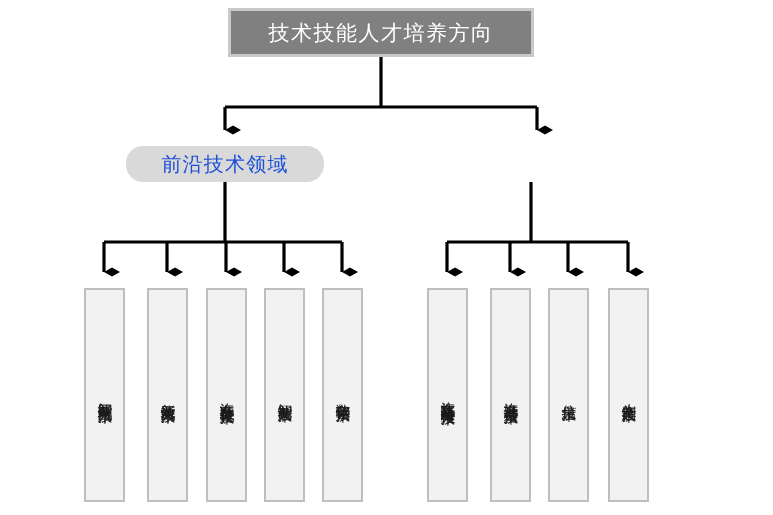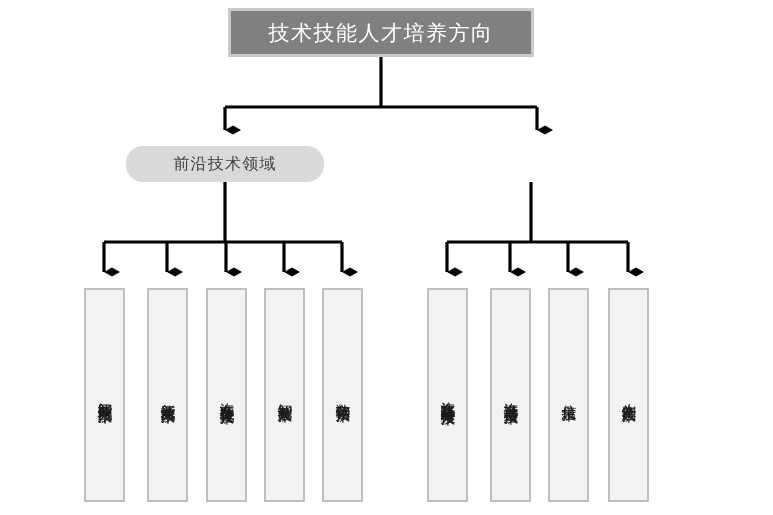--- a/index.html
+++ b/index.html
@@ -60,22 +60,22 @@
     background: #d9d9d9;
     border-radius: 17px;
     display: flex;
     align-items: center;
     justify-content: center;
     z-index: 3;
   }
   .branch-node.left  { left: 126px; }
   .branch-node.right { left: 432px; }
   .branch-node .node-label {
-    color: #404040;
-    font-size: 16px;
+    color: #1d4ed8;
+    font-size: 20px;
     letter-spacing: 1.2px;
     line-height: 1;
     white-space: nowrap;
   }
 
   
   .leaf-node {
     position: absolute;
     top: 288px;
     width: 41px;

